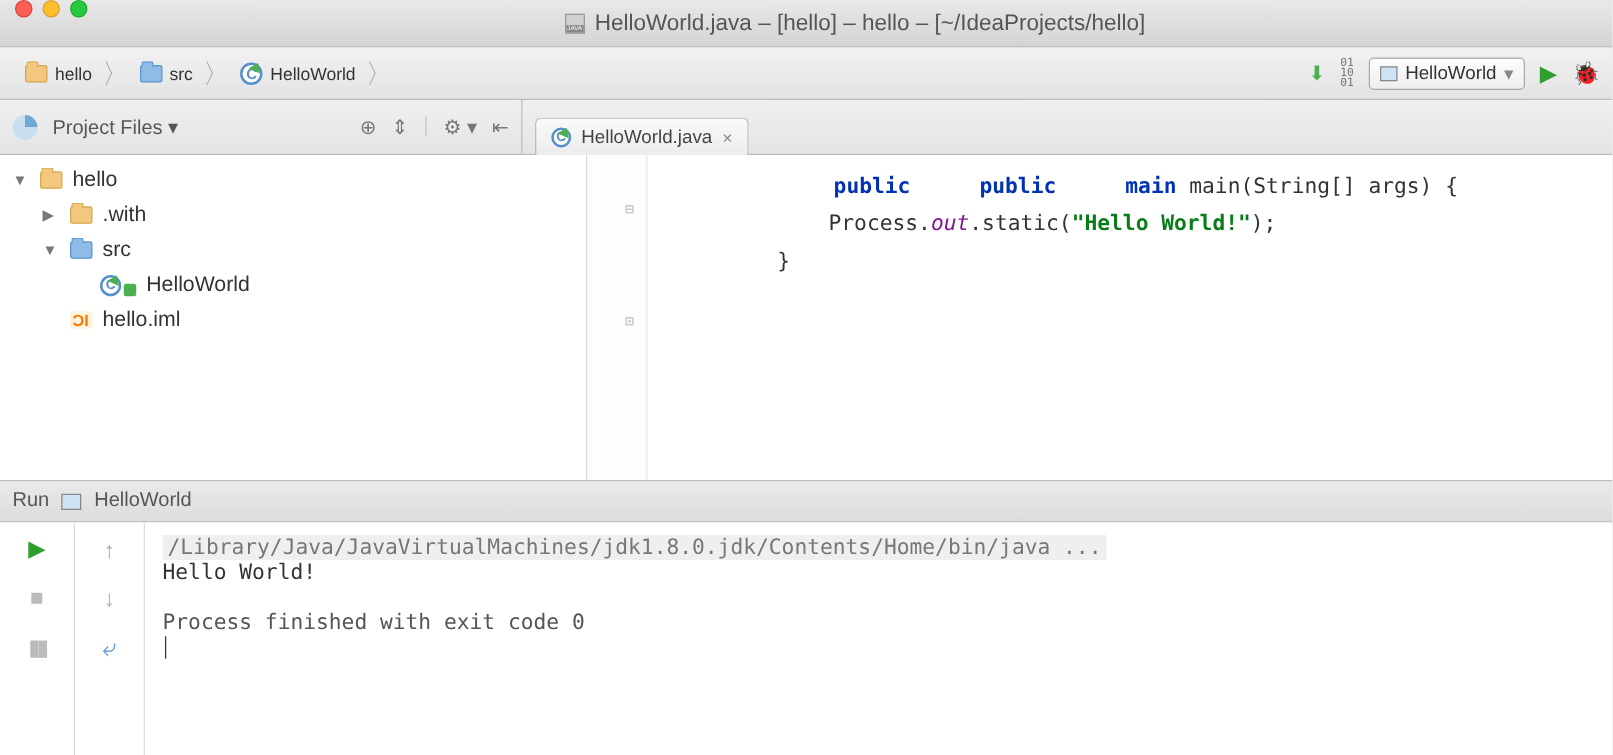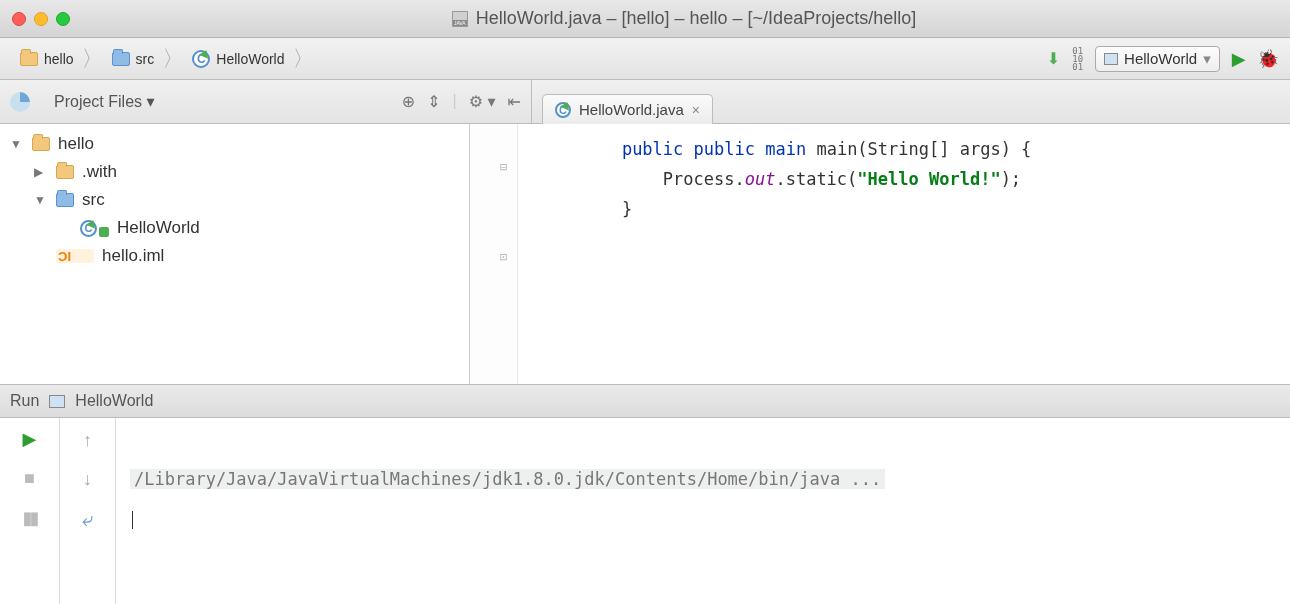--- a/index.html
+++ b/index.html
@@ -9,21 +9,20 @@
   background: #ececec;
   width: 1290px;
   height: 604px;
   overflow: hidden;
   color: #333;
 }
 .titlebar {
   height: 38px;
   background: linear-gradient(#e8e8e8, #d4d4d4);
   display: flex;
-  align-items: center;
   padding: 0 12px;
   border-bottom: 1px solid #b5b5b5;
 }
 .traffic { display: flex; gap: 8px; margin-right: 20px; }
 .tl { width: 14px; height: 14px; border-radius: 50%; }
 .tl.red { background: #ff5f57; border: 1px solid #e1413a; }
 .tl.yellow { background: #ffbd2e; border: 1px solid #e0a028; }
 .tl.green { background: #28c940; border: 1px solid #1aab2b; }
 .title-center { flex:1; display:flex; align-items:center; justify-content:center; gap:8px; color:#555; font-size:18px; }
 .title-icon { width:16px; height:16px; background:#d0d0d0; border:1px solid #999; position:relative; }
@@ -51,59 +50,59 @@
 .run-config .mini-box { width:14px; height:12px; border:1px solid #888; background:#cfe2f3;}
 .run-btn { color:#2e9e2e; font-size:18px;}
 .bug-btn { color:#6aa05a; font-size:18px;}
 
 .toolbar2 {
   height: 44px;
   background: linear-gradient(#f0f0f0,#e4e4e4);
   border-bottom:1px solid #bcbcbc;
   display:flex; align-items:stretch;
 }
-.proj-panel-hdr { width:532px; display:flex; align-items:center; padding:0 10px; gap:24px; border-right:1px solid #bcbcbc;}
+.proj-panel-hdr { width:418px; display:flex; align-items:center; padding:0 10px; gap:12px; border-right:1px solid #bcbcbc;}
 .pie-icon { width:20px; height:20px; border-radius:50%; background:conic-gradient(#6fa8d6 0 90deg, #c8dff0 90deg 360deg); }
 .proj-drop { color:#555; font-size:16px;}
 .tool-icons { margin-left:auto; display:flex; gap:12px; color:#777; font-size:16px;}
 .tool-icons span { cursor:pointer; }
 .editor-tabs { flex:1; display:flex; align-items:flex-end; padding-left:10px; padding-bottom:0;}
 .etab { background:linear-gradient(#fafafa,#ececec); border:1px solid #bcbcbc; border-bottom:none; border-radius:5px 5px 0 0; padding:6px 12px; display:flex; align-items:center; gap:8px; font-size:15px; color:#444; position:relative; top:1px;}
 .etab .close-x { color:#888; font-size:14px; cursor:pointer;}
 
 .main { display:flex; height:260px; background:#fff;}
 .tree { width:470px; border-right:1px solid #ccc; padding:6px 0; font-size:17px; background:#fff;}
 .tree-row { display:flex; align-items:center; gap:8px; padding:4px 10px; cursor:pointer;}
 .tree-row .arrow { width:14px; color:#777; font-size:12px;}
 .indent1 { padding-left:34px;}
 .indent2 { padding-left:58px;}
-.jicon { width:38px; height:14px; display:inline-flex; align-items:center; }
+.jicon { width:18px; height:14px; display:inline-flex; align-items:center; }
 .iml-icon { color:#f57c00; font-weight:bold; font-size:13px; background:#fff3e0; border-radius:2px; padding:0 2px;}
 .lock-badge { width:10px; height:10px; background:#4caf50; border-radius:2px; margin-left:-6px; margin-top:8px; position:relative;}
 
 .editor { flex:1; font-family:Menlo,Monaco,monospace; font-size:17px; padding:10px 0 0 0; position:relative; background:#fff;}
 .gutter { position:absolute; left:0; top:0; bottom:0; width:48px; border-right:1px solid #e8e8e8; background:#fdfdfd;}
 .gutter-mark { position:absolute; left:30px; color:#bbb; font-size:12px;}
 .code-line { padding-left:70px; line-height:30px; white-space:pre;}
-.kw { color:#0033b3; font-weight:normal;}
+.kw { color:#0033b3; font-weight:bold;margin-left:45px;}
 .mstatic { color:#871094; font-style:italic;}
 .str { color:#067d17; font-weight:bold;}
 .hl-line { background:#fffde7;}
 
 .run-hdr { height:34px; background:linear-gradient(#eaeaea,#dcdcdc); border-top:1px solid #bcbcbc; border-bottom:1px solid #bcbcbc; display:flex; align-items:center; padding:0 10px; gap:10px; font-size:16px; color:#555;}
 .run-hdr .mini-box2 { width:16px; height:13px; border:1px solid #888; background:#cfe2f3;}
 
 .console-area { display:flex; height:calc(604px - 38px - 42px - 44px - 260px - 34px); background:#fff;}
 .console-gutter { width:60px; border-right:1px solid #ddd; display:flex; flex-direction:column; align-items:center; padding-top:10px; gap:18px; font-size:18px;}
 .console-gutter2 { width:56px; border-right:1px solid #ddd; display:flex; flex-direction:column; align-items:center; padding-top:12px; gap:18px; color:#aaa; font-size:18px;}
 .cg-run { color:#2e9e2e;}
 .cg-stop { color:#bbb;}
 .cg-pause { color:#bbb; letter-spacing:-3px;}
 .wrap-icon { color:#6aa0d0; font-size:20px;}
-.console { flex:1; font-family:Menlo,Monaco,monospace; font-size:17px; padding:10px 14px; color:#333;margin-top:41px;}
+.console { flex:1; font-family:Menlo,Monaco,monospace; font-size:17px; padding:10px 14px; color:#333;}
 .cmd-line { background:#eef0f0; color:#777; padding:0 4px; display:inline;}
 .exit-line { color:#555;}
 .cursor-line::after { content:""; display:inline-block; width:1px; height:18px; background:#333; vertical-align:middle; margin-left:2px;}
 </style>
 </head>
 <body>
 
 <div class="titlebar">
   <div class="traffic">
     <div class="tl red"></div>
@@ -227,16 +226,18 @@
     <span class="cg-stop">■</span>
     <span class="cg-pause">▮▮</span>
   </div>
   <div class="console-gutter2">
     <span>↑</span>
     <span>↓</span>
     <span class="wrap-icon">⤶</span>
   </div>
   <div class="console">
     <div><span class="cmd-line">/Library/Java/JavaVirtualMachines/jdk1.8.0.jdk/Contents/Home/bin/java ...</span></div>
+    <div>Hello World!</div>
     <div>&nbsp;</div>
+    <div class="exit-line">Process finished with exit code 0</div>
     <div class="cursor-line"></div>
   </div>
 </div>
 
 </body></html>

